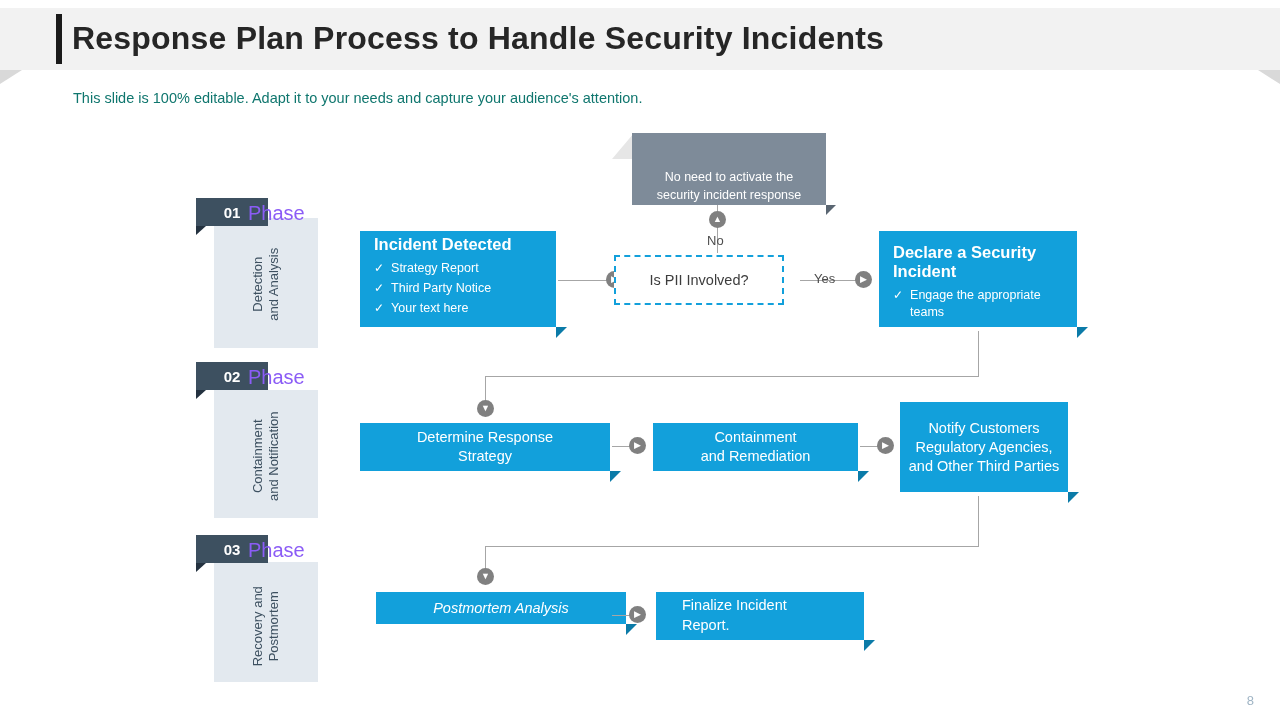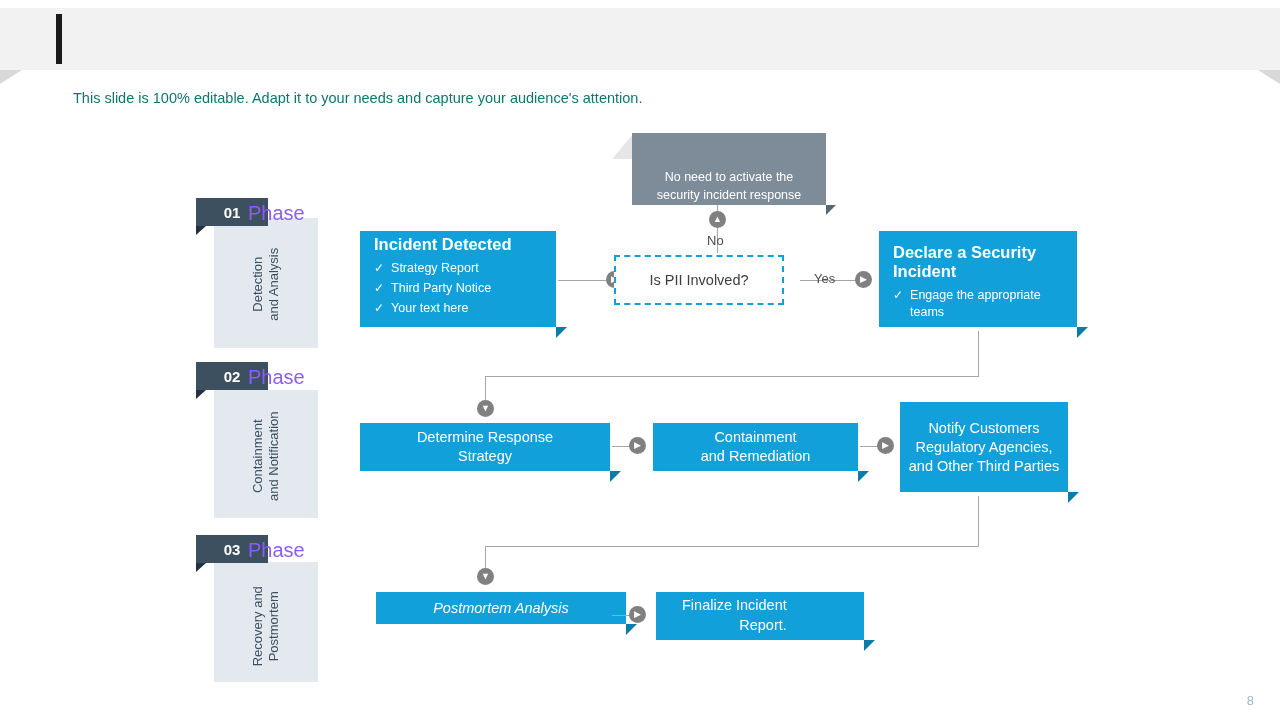--- a/index.html
+++ b/index.html
@@ -103,21 +103,20 @@
     text-align: center;
     font-size: 14.5px; color: #ffffff; line-height: 1.3;
     padding: 0 8px;
     white-space: pre-line;
   }
   .left-label {
     position: absolute; left: 26px; top: 50%;
     transform: translateY(-50%);
     font-size: 14.5px; color: #ffffff; line-height: 1.35;
     white-space: pre-line;
-    text-align: right;
   }
 
   
   .decision {
     position: absolute;
     border: 2px dashed #12a0db;
     background: #ffffff;
     display: flex; align-items: center; justify-content: center;
     font-size: 14.5px; color: #3d3d3d;
   }
@@ -167,20 +166,21 @@
     font-size: 13px; color: #9fb4c4;
   }
 </style>
 </head>
 <body>
 
 <div id="stage">
 
   <div class="header-band"></div>
   <div class="header-accent"></div>
+  <div class="header-title">Response Plan Process to Handle Security Incidents</div>
   <div class="header-fold-left"></div>
   <div class="header-fold-right"></div>
   <div class="subtitle">This slide is 100% editable. Adapt it to your needs and capture your audience's attention.</div>
 
   <div class="phase-card" style="left:214px; top:218px; height:130px;"></div>
   <div class="phase-tab" style="left:196px; top:198px;">01</div>
   <div class="phase-tab-fold" style="left:196px; top:226px;"></div>
   <div class="phase-word" style="left:248px; top:202px;">Phase</div>
   <div class="phase-vtext" style="left:206px; top:268px; width:120px;">Detection
 and Analysis</div>

